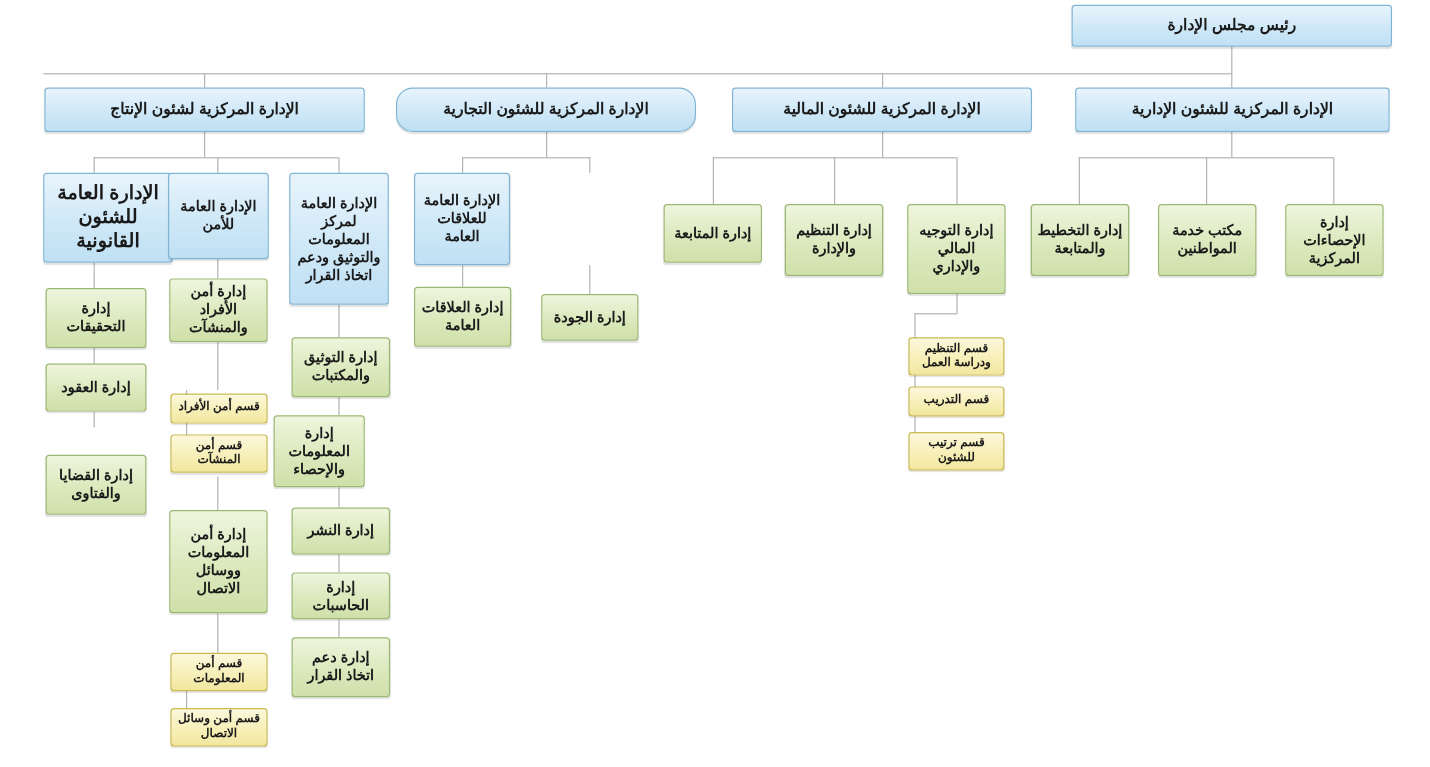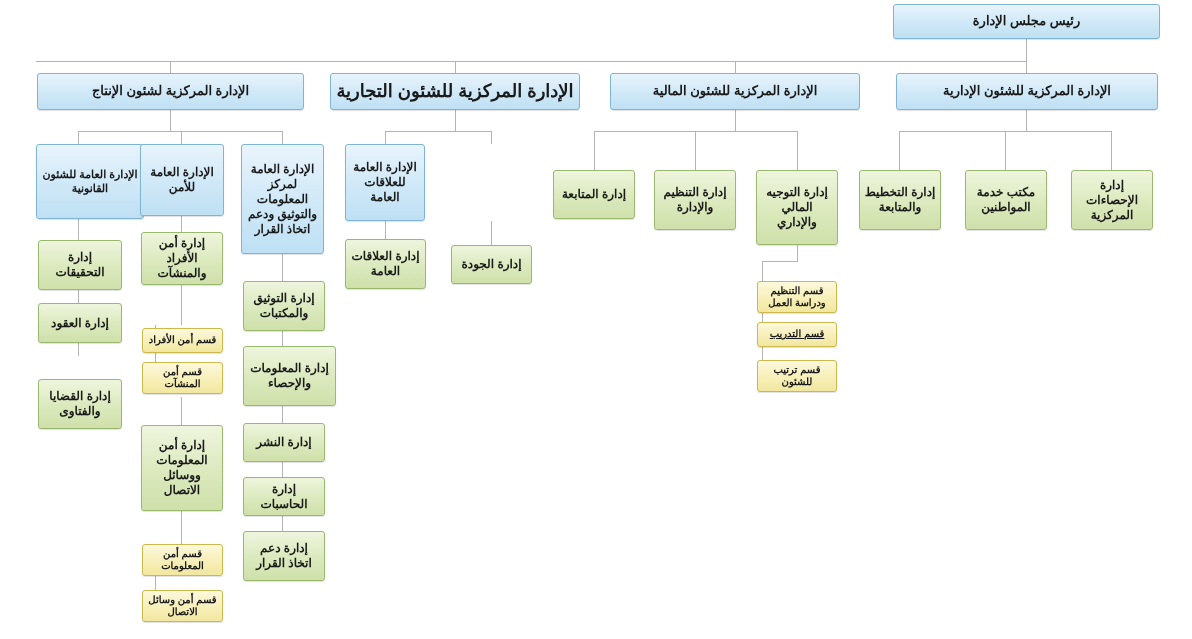--- a/index.html
+++ b/index.html
@@ -127,31 +127,31 @@
   <div class="line h" style="left:762px; top:334px; width:9px;"></div>
   <div class="line h" style="left:762px; top:374px; width:9px;"></div>
 
   <div class="node n-blue" style="left:893px; top:4px; width:267px; height:35px; font-size:13px;">
     <span>رئيس مجلس الإدارة</span>
   </div>
 
   <div class="node n-blue" style="left:37px; top:73px; width:267px; height:37px; font-size:13px;">
     <span>الإدارة المركزية لشئون الإنتاج</span>
   </div>
-  <div class="node n-blue" style="left:330px; top:73px; width:250px; height:37px; font-size:18px;">
+  <div class="node n-blue" style="left:330px; top:73px; width:250px; height:37px; font-size:13px;border-radius:14px;">
     <span>الإدارة المركزية للشئون التجارية</span>
   </div>
   <div class="node n-blue" style="left:610px; top:73px; width:250px; height:37px; font-size:13px;">
     <span>الإدارة المركزية للشئون المالية</span>
   </div>
   <div class="node n-blue" style="left:896px; top:73px; width:262px; height:37px; font-size:13px;">
     <span>الإدارة المركزية للشئون الإدارية</span>
   </div>
 
-  <div class="node n-blue" style="left:36px; top:144px; width:108px; height:75px; font-size:11px;">
+  <div class="node n-blue" style="left:36px; top:144px; width:108px; height:75px; font-size:16px;">
     <span>الإدارة العامة للشئون القانونية</span>
   </div>
   <div class="node n-blue" style="left:140px; top:144px; width:84px; height:72px; font-size:12px;">
     <span>الإدارة العامة للأمن</span>
   </div>
   <div class="node n-blue" style="left:241px; top:144px; width:83px; height:110px; font-size:12px;">
     <span>الإدارة العامة لمركز المعلومات والتوثيق ودعم اتخاذ القرار</span>
   </div>
   <div class="node n-blue" style="left:345px; top:144px; width:80px; height:77px; font-size:12px;">
     <span>الإدارة العامة للعلاقات العامة</span>
@@ -182,21 +182,21 @@
   <div class="node n-yellow" style="left:142px; top:544px; width:81px; height:32px; font-size:10px;justify-content:center;">
     <span>قسم أمن المعلومات</span>
   </div>
   <div class="node n-yellow" style="left:142px; top:590px; width:81px; height:32px; font-size:10px;">
     <span>قسم أمن وسائل الاتصال</span>
   </div>
 
   <div class="node n-green" style="left:243px; top:281px; width:82px; height:50px; font-size:12px;">
     <span>إدارة التوثيق والمكتبات</span>
   </div>
-  <div class="node n-green" style="left:243px; top:346px; width:93px; height:60px; font-size:12px;">
+  <div class="node n-green" style="left:228px; top:346px; width:76px; height:60px; font-size:12px;">
     <span>إدارة المعلومات والإحصاء</span>
   </div>
   <div class="node n-green" style="left:243px; top:423px; width:82px; height:39px; font-size:12px;">
     <span>إدارة النشر</span>
   </div>
   <div class="node n-green" style="left:243px; top:477px; width:82px; height:39px; font-size:12px;">
     <span>إدارة الحاسبات</span>
   </div>
   <div class="node n-green" style="left:243px; top:531px; width:82px; height:50px; font-size:12px;">
     <span>إدارة دعم اتخاذ القرار</span>
@@ -214,21 +214,21 @@
   </div>
   <div class="node n-green" style="left:654px; top:170px; width:82px; height:60px; font-size:12px;">
     <span>إدارة التنظيم والإدارة</span>
   </div>
   <div class="node n-green" style="left:756px; top:170px; width:82px; height:75px; font-size:12px;">
     <span>إدارة التوجيه المالي والإداري</span>
   </div>
   <div class="node n-yellow" style="left:757px; top:281px; width:80px; height:32px; font-size:10px;">
     <span>قسم التنظيم ودراسة العمل</span>
   </div>
-  <div class="node n-yellow" style="left:757px; top:322px; width:80px; height:25px; font-size:10px;text-decoration:underline;">
+  <div class="node n-yellow" style="left:757px; top:322px; width:80px; height:25px; font-size:10px;">
     <span>قسم التدريب</span>
   </div>
   <div class="node n-yellow" style="left:757px; top:360px; width:80px; height:32px; font-size:10px;">
     <span>قسم ترتيب للشئون</span>
   </div>
 
   <div class="node n-green" style="left:859px; top:170px; width:82px; height:60px; font-size:12px;">
     <span>إدارة التخطيط والمتابعة</span>
   </div>
   <div class="node n-green" style="left:965px; top:170px; width:82px; height:60px; font-size:12px;">

